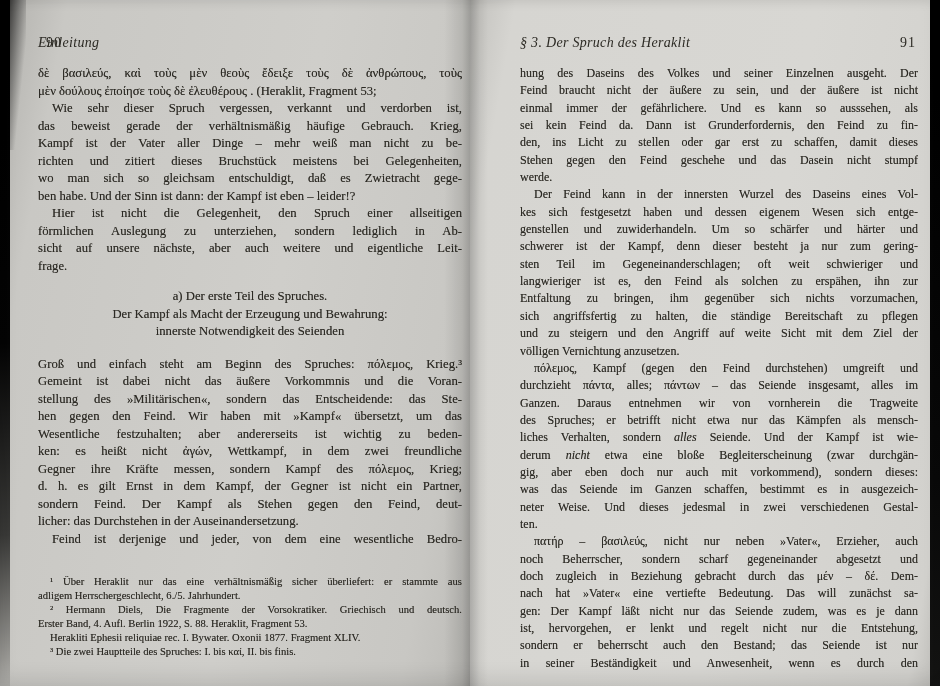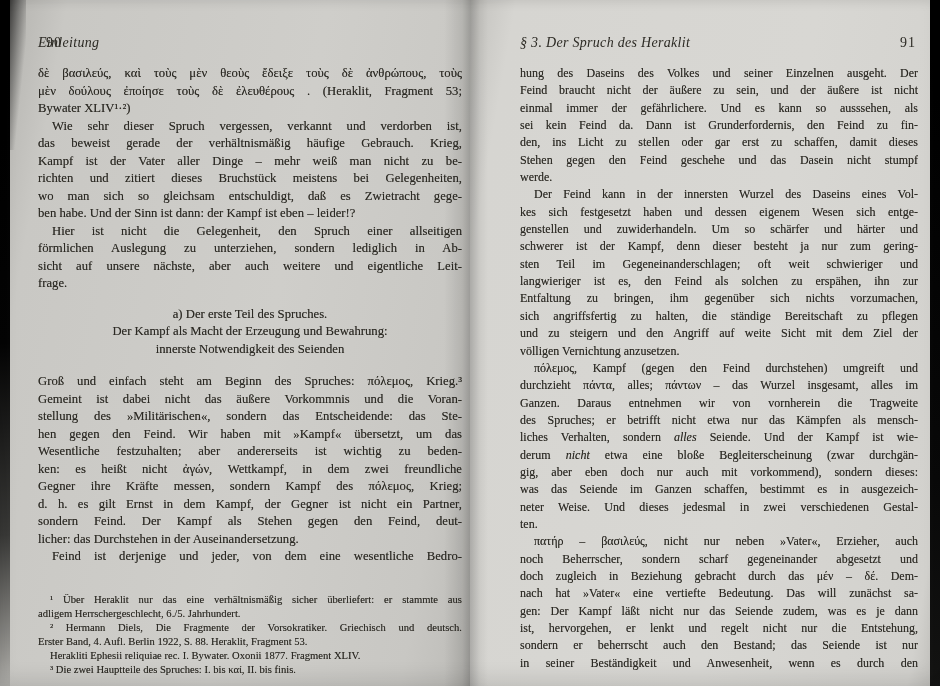--- a/index.html
+++ b/index.html
@@ -75,21 +75,20 @@
 
   <div class="page page-left">
     <div class="runhead">
       <span class="pageno">90</span>
       <span class="title">Einleitung</span>
     </div>
     <div class="textblock">
       <div class="para">
           <div class="tline">δὲ βασιλεύς, καὶ τοὺς μὲν θεοὺς ἔδειξε τοὺς δὲ ἀνθρώπους, τοὺς</div>
           <div class="tline">μὲν δούλους ἐποίησε τοὺς δὲ ἐλευθέρους . (Heraklit, Fragment 53;</div>
-          <div class="tline">Bywater XLIV¹·²)</div>
         </div>
       <div class="para indent">
           <div class="tline">Wie sehr dieser Spruch vergessen, verkannt und verdorben ist,</div>
           <div class="tline">das beweist gerade der verhältnismäßig häufige Gebrauch. Krieg,</div>
           <div class="tline">Kampf ist der Vater aller Dinge – mehr weiß man nicht zu be-</div>
           <div class="tline">richten und zitiert dieses Bruchstück meistens bei Gelegenheiten,</div>
           <div class="tline">wo man sich so gleichsam entschuldigt, daß es Zwietracht gege-</div>
           <div class="tline">ben habe. Und der Sinn ist dann: der Kampf ist eben – leider!?</div>
         </div>
       <div class="para indent">
@@ -159,21 +158,21 @@
           <div class="tline">schwerer ist der Kampf, denn dieser besteht ja nur zum gering-</div>
           <div class="tline">sten Teil im Gegeneinanderschlagen; oft weit schwieriger und</div>
           <div class="tline">langwieriger ist es, den Feind als solchen zu erspähen, ihn zur</div>
           <div class="tline">Entfaltung zu bringen, ihm gegenüber sich nichts vorzumachen,</div>
           <div class="tline">sich angriffsfertig zu halten, die ständige Bereitschaft zu pflegen</div>
           <div class="tline">und zu steigern und den Angriff auf weite Sicht mit dem Ziel der</div>
           <div class="tline">völligen Vernichtung anzusetzen.</div>
         </div>
       <div class="para indent">
           <div class="tline">πόλεμος, Kampf (gegen den Feind durchstehen) umgreift und</div>
-          <div class="tline">durchzieht πάντα, alles; πάντων – das Wurzel insgesamt, alles im</div>
+          <div class="tline">durchzieht πάντα, alles; πάντων – das Seiende insgesamt, alles im</div>
           <div class="tline">Ganzen. Daraus entnehmen wir von vornherein die Tragweite</div>
           <div class="tline">des Spruches; er betrifft nicht etwa nur das Kämpfen als mensch-</div>
           <div class="tline">liches Verhalten, sondern <i>alles</i> Seiende. Und der Kampf ist wie-</div>
           <div class="tline">derum <i>nicht</i> etwa eine bloße Begleiterscheinung (zwar durchgän-</div>
           <div class="tline">gig, aber eben doch nur auch mit vorkommend), sondern dieses:</div>
           <div class="tline">was das Seiende im Ganzen schaffen, bestimmt es in ausgezeich-</div>
           <div class="tline">neter Weise. Und dieses jedesmal in zwei verschiedenen Gestal-</div>
           <div class="tline">ten.</div>
         </div>
       <div class="para indent cont">

